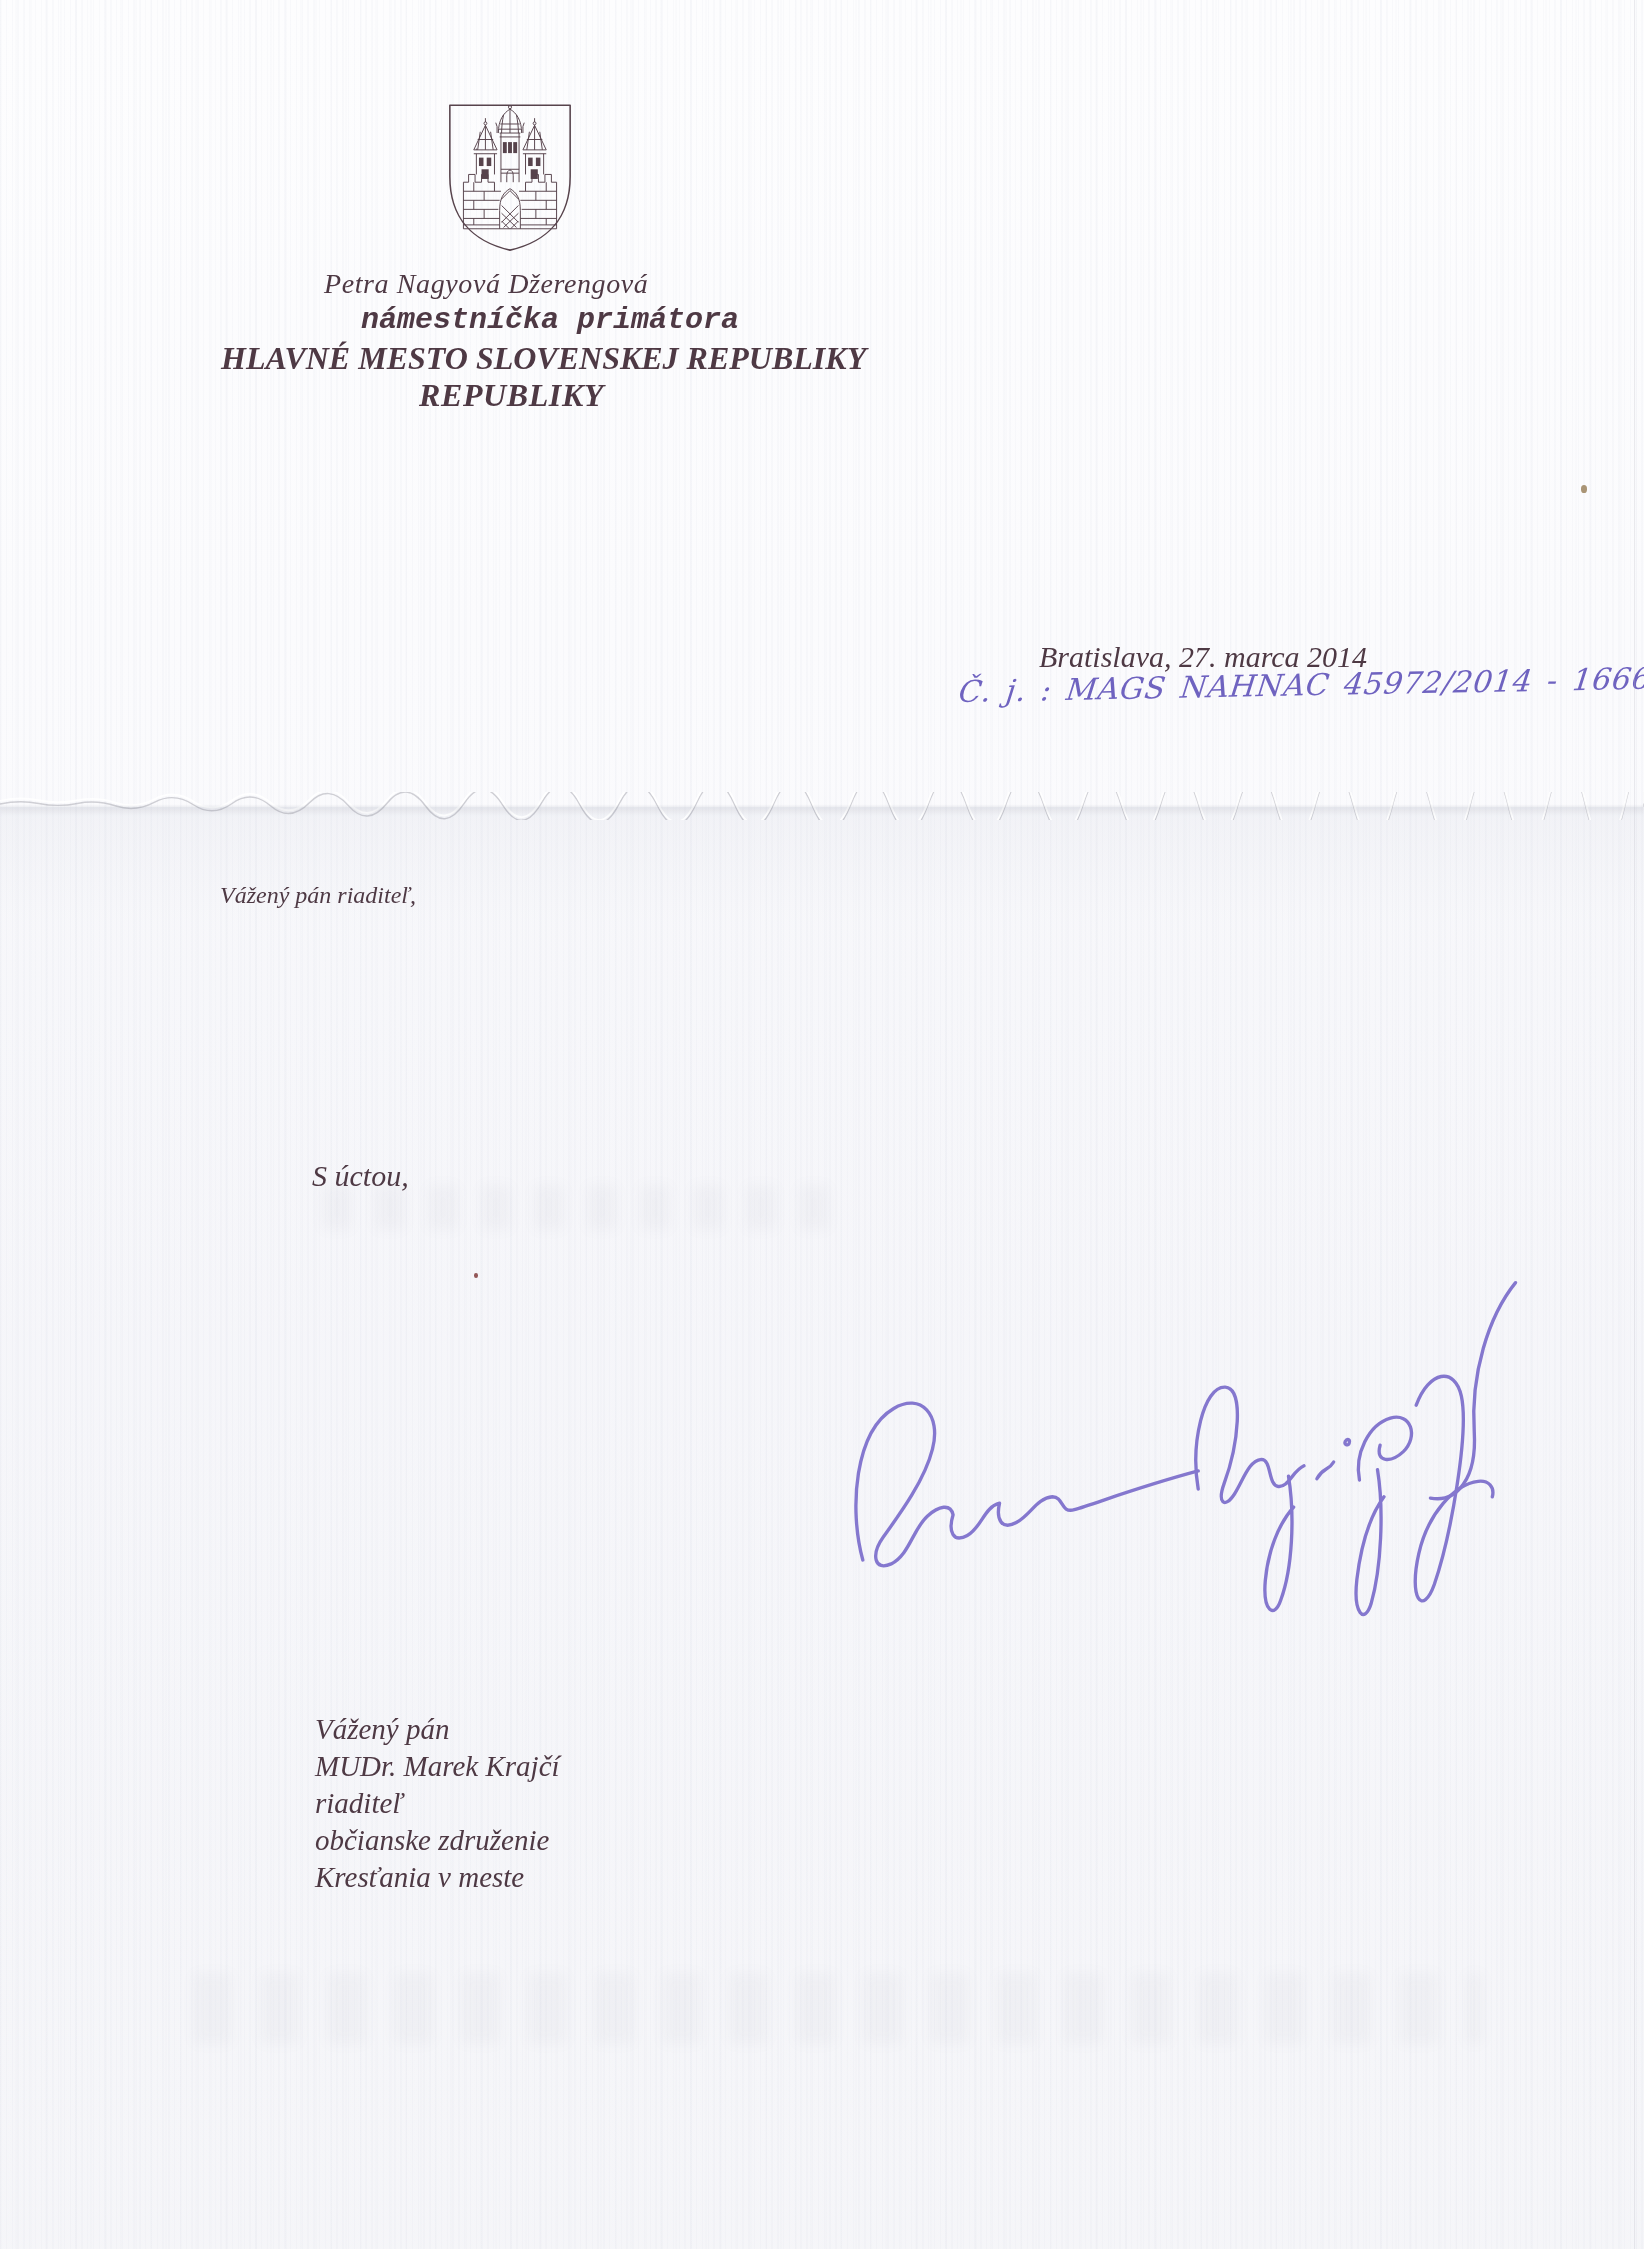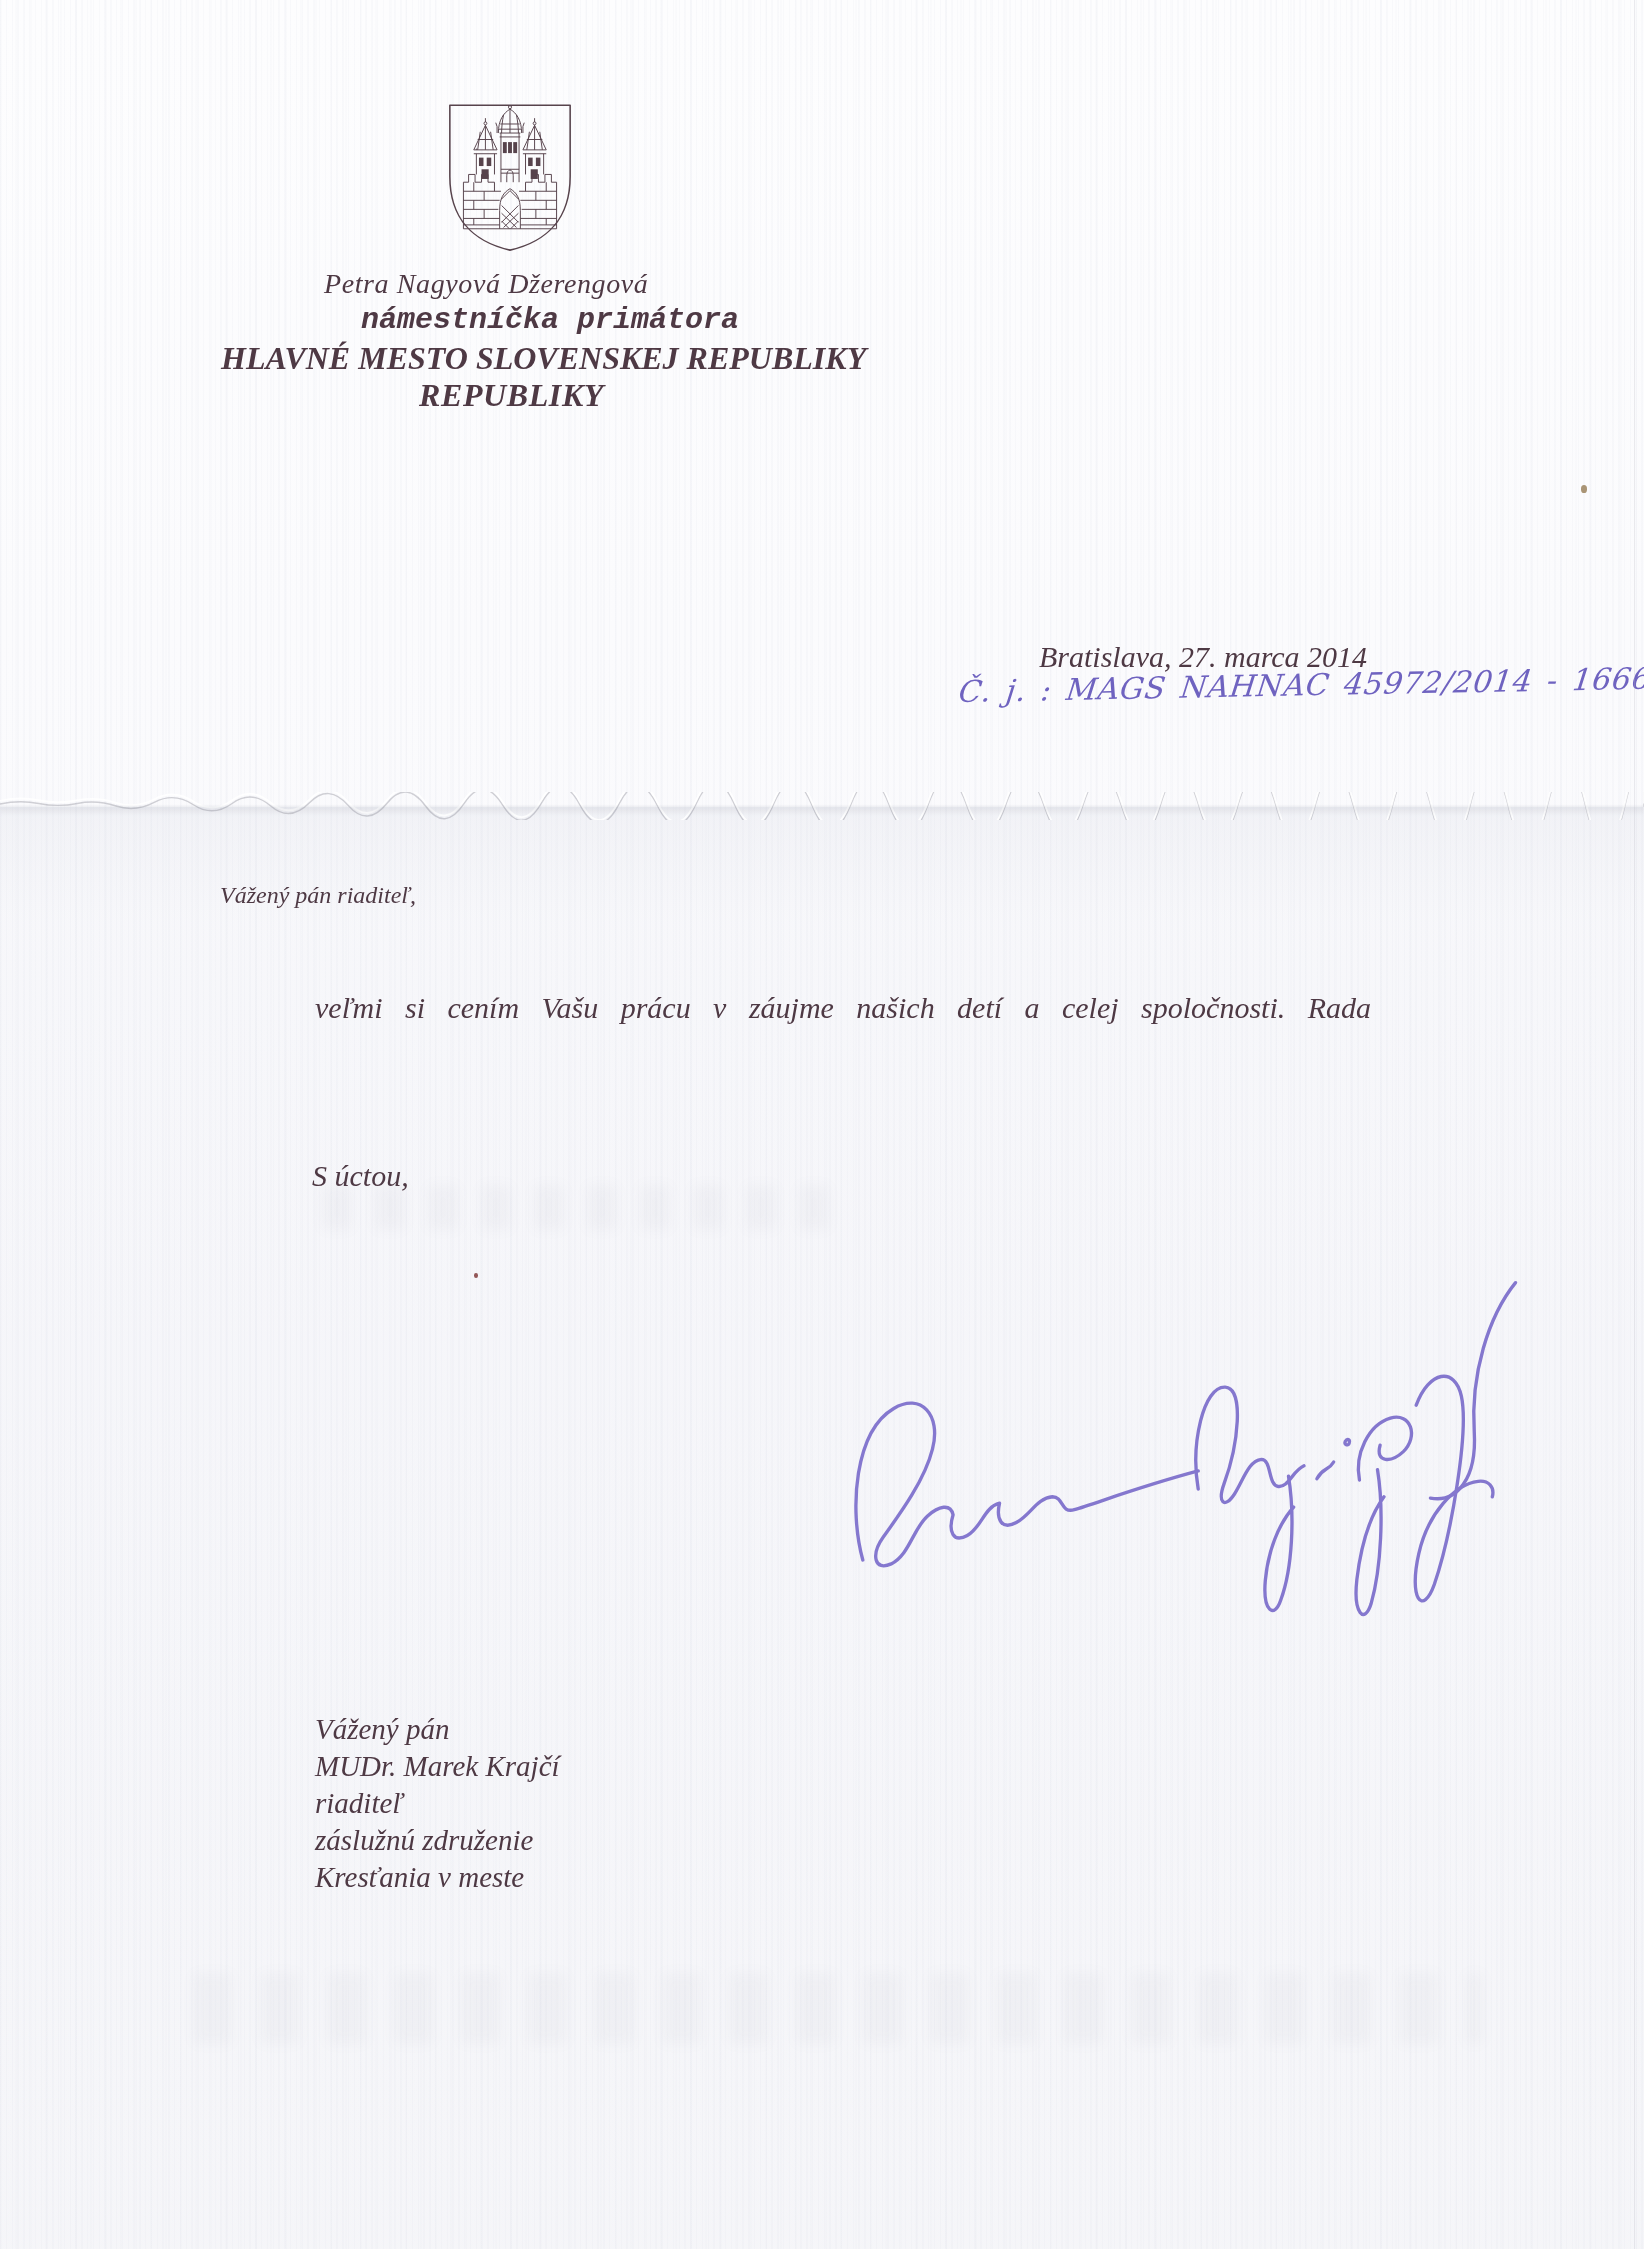--- a/index.html
+++ b/index.html
@@ -134,42 +134,41 @@
   <div class="t date-line">Bratislava, 27. marca 2014</div>
   <div class="ref-hand">Č. j. : MAGS NAHNAC 45972/2014 - 166691/14</div>
 
   <svg class="crease" viewBox="0 0 2550 44" preserveAspectRatio="none">
     <path d="M0,19 Q30,12 60,18 T120,18 T180,22 T240,16 T300,20 T360,18 T420,22 T480,17 T540,21 T600,18 T660,22 T720,18 T780,21 T840,17 T900,21 T960,19 T1020,22 T1080,18 T1140,21 T1200,19 T1260,22 T1320,19 T1380,22 T1440,19 T1500,22 T1560,20 T1620,23 T1680,20 T1740,23 T1800,20 T1860,23 T1920,21 T1980,24 T2040,21 T2100,24 T2160,21 T2220,24 T2280,22 T2340,24 T2400,22 T2460,24 T2520,23 T2550,23" fill="none" stroke="rgba(108,110,124,0.30)" stroke-width="2.2"></path>
     <path d="M0,14 Q30,7 60,13 T120,13 T180,17 T240,11 T300,15 T360,13 T420,17 T480,12 T540,16 T600,13 T660,17 T720,13 T780,16 T840,12 T900,16 T960,14 T1020,17 T1080,13 T1140,16 T1200,14 T1260,17 T1320,14 T1380,17 T1440,14 T1500,17 T1560,15 T1620,18 T1680,15 T1740,18 T1800,15 T1860,18 T1920,16 T1980,19 T2040,16 T2100,19 T2160,16 T2220,19 T2280,17 T2340,19 T2400,17 T2460,19 T2520,18 T2550,18" fill="none" stroke="rgba(255,255,255,0.85)" stroke-width="3"></path>
   </svg>
   <div class="crease-shadow"></div>
 
   <div class="t salutation">Vážený pán riaditeľ,</div>
-  <div class="body-line l1">veľmi si cením Vašu prácu v záujme našich detí a celej spoločnosti. Rada</div>
   <div class="t closing">S úctou,</div>
 
   <svg class="signature" viewBox="0 0 1062 542">
     <g fill="none" stroke="#7b6dcb" stroke-width="5.2" stroke-linecap="round" stroke-linejoin="round" opacity="0.92">
       <path d="M40,440 C18,360 28,240 88,205 C130,180 162,215 148,268 C136,316 98,368 72,404 C52,432 58,458 84,446 C112,432 118,392 140,372 C158,356 176,352 180,370 C172,396 180,414 202,402 C224,390 228,358 252,352 C246,378 256,394 278,382 C300,370 310,344 334,342 C352,342 346,368 368,362 C402,352 470,326 560,302"></path>
       <path d="M560,330 C548,260 568,170 602,172 C632,174 622,262 600,322 C590,350 600,362 616,338 C630,316 638,286 658,284 C674,284 668,324 684,326 C700,328 706,302 724,294"></path>
       <path d="M700,310 C710,372 706,454 688,502 C678,532 660,520 664,472 C668,428 684,384 708,358"></path>
       <path d="M744,314 C754,296 762,302 770,288"></path>
       <path d="M788,256 C791,251 796,253 794,259 C792,264 786,261 788,256 Z"></path>
       <path d="M810,316 C802,276 824,230 858,220 C890,211 902,248 878,272 C860,289 834,290 842,262"></path>
       <path d="M898,200 C918,146 958,140 968,186 C980,242 952,402 926,478 C908,528 886,500 902,430 C916,368 958,322 994,318 C1010,316 1020,327 1016,342"></path>
       <path d="M838,300 C848,362 844,452 828,508 C818,540 800,524 806,470 C812,420 826,372 848,342"></path>
       <path d="M1052,10 C1010,62 982,152 988,242 C992,312 962,352 920,344"></path>
     </g>
   </svg>
 
   <div class="recipient">
     <div>Vážený pán</div>
     <div>MUDr. Marek Krajčí</div>
     <div>riaditeľ</div>
-    <div>záslužnú združenie</div>
+    <div>občianske združenie</div>
     <div>Kresťania v meste</div>
   </div>
 
   <div class="ghost-band b1"></div>
   <div class="ghost-band b2"></div>
   <div class="speck a"></div>
   <div class="speck b"></div>
   <div class="edge-right"></div>
 
 </div>

